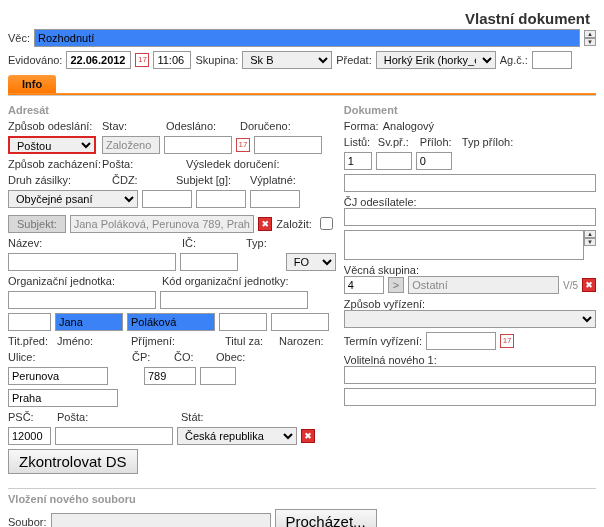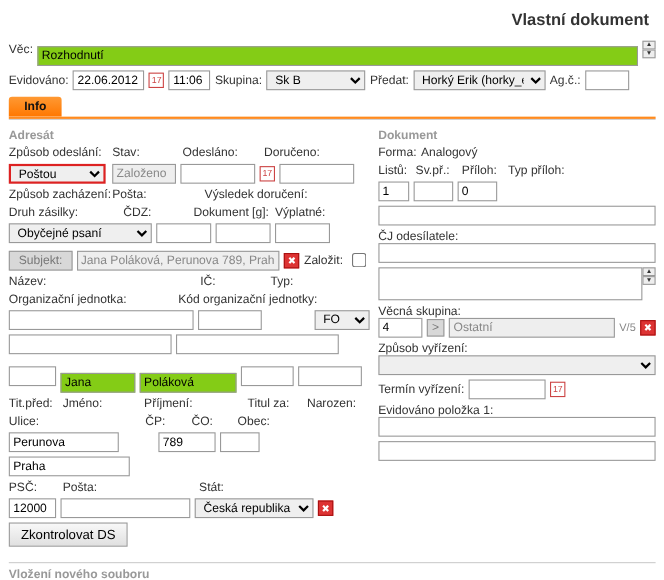--- a/index.html
+++ b/index.html
@@ -2,30 +2,30 @@
 <html><head>
 <meta charset="utf-8">
 <style>
 * { box-sizing: border-box; font-family: Arial, sans-serif; }
 body { margin: 0; padding: 8px; font-size: 11px; color: #333; background: #fff; width: 604px; }
 .title { font-size: 15px; font-weight: bold; text-align: right; padding: 2px 6px; }
 .row { display: flex; align-items: center; gap: 4px; margin-bottom: 4px; flex-wrap: wrap; }
 .label { white-space: nowrap; }
 input[type=text], select, textarea { font-size: 11px; border: 1px solid #999; padding: 1px 3px; height: 18px; }
 input[readonly] { background: #eee; color: #888; }
-.wide-ivory { background: #84cc16; margin-top: 13px; }
+.wide-ivory { background: #3b82f6; }
 .tab { display: inline-block; background: linear-gradient(#ff9933,#ff7700); color: #111; font-weight: bold; padding: 3px 14px; border-radius: 3px 3px 0 0; font-size: 11px; }
 .tabbar { border-bottom: 1px solid #ccc; margin: 6px 0 8px; }
 .tabline { height: 2px; background: linear-gradient(#ff9933,#ff7700); }
 .section-title { color: #999; font-weight: bold; margin-bottom: 4px; font-size: 11px; }
 .cols { display: flex; gap: 8px; }
 .left { flex: 1.3; }
 .right { flex: 1; }
 .field-block { margin-bottom: 4px; }
-.btn { background: linear-gradient(#f8f8f8,#e0e0e0); border: 1px solid #999; padding: 3px 10px; font-size: 12px; cursor: pointer; }
+.btn { background: linear-gradient(#f8f8f8,#e0e0e0); border: 1px solid #999; padding: 3px 10px; font-size: 15px; cursor: pointer; }
 .btn-gray { background: #d8d8d8; border: 1px solid #999; padding: 2px 8px; font-size: 11px; color:#777; }
 .icon-cal { width: 14px; height: 14px; display: inline-flex; align-items:center; justify-content:center; border:1px solid #c44; background:#fff; color:#c44; font-size:8px; cursor:pointer; text-align:center; line-height:1;}
 .icon-clear { width: 14px; height: 14px; display: inline-flex; align-items:center; justify-content:center; background:#d33; color:#fff; font-size:9px; cursor:pointer; border:1px solid #a11; }
 .hl-red select { border: 2px solid #d22; }
 .stepper { display:flex; flex-direction:column; width:12px; }
 .stepper span { height:8px; border:1px solid #999; font-size:6px; text-align:center; line-height:6px; background:#eee; cursor:pointer; }
 hr.sep { border:none; border-top:1px solid #ccc; margin: 10px 0 4px; }
 .placeholder-text { color:#aaa; }
 </style>
 </head>
@@ -37,21 +37,21 @@
   <span class="label">Věc:</span>
   <input type="text" class="wide-ivory" style="flex: 1 1 0%;" value="Rozhodnutí">
   <div class="stepper">
       <span>▲</span>
       <span>▼</span>
     </div>
 </div>
 
 <div class="row">
   <span class="label">Evidováno:</span>
-  <input type="text" style="width: 65px;" value="22.06.2012">
+  <input type="text" style="width: 65px; font-weight: bold;" value="22.06.2012">
   <span class="icon-cal">17</span>
   <input type="text" style="width: 38px;" value="11:06">
   <span class="label">Skupina:</span>
   <select style="width:90px"><option>Sk B</option></select>
   <span class="label">Předat:</span>
   <select style="width:120px"><option>Horký Erik (horky_erik)</option></select>
   <span class="label">Ag.č.:</span>
   <input type="text" style="width: 40px;" value="">
 </div>
 
@@ -83,21 +83,21 @@
 
   <div class="row">
     <div style="width:90px"><span class="label">Způsob zacházení:</span></div>
     <div style="width:80px"><span class="label">Pošta:</span></div>
     <div><span class="label">Výsledek doručení:</span></div>
   </div>
 
   <div class="row">
     <div style="width:100px"><span class="label">Druh zásilky:</span></div>
     <div style="width:60px"><span class="label">ČDZ:</span></div>
-    <div style="width:70px"><span class="label">Dokument [g]:</span></div>
+    <div style="width:70px"><span class="label">Subjekt [g]:</span></div>
     <div><span class="label">Výplatné:</span></div>
   </div>
   <div class="row">
     <select style="width:130px"><option>Obyčejné psaní</option></select>
     <input type="text" style="width: 50px;">
     <input type="text" style="width: 50px;">
     <input type="text" style="width: 50px;">
   </div>
 
   <div class="row" style="margin-top:6px">
@@ -107,29 +107,29 @@
     <span class="label">Založit:</span>
     <input type="checkbox" style="">
   </div>
 
   <div class="row">
     <div style="width:170px"><span class="label">Název:</span></div>
     <div style="width:60px"><span class="label">IČ:</span></div>
     <div style="flex:1;"><span class="label">Typ:</span></div>
   </div>
   <div class="row">
-    <div style="width:150px"><span class="label">Organizační jednotka:</span></div>
-    <div><span class="label">Kód organizační jednotky:</span></div>
-  </div>
-
-  <div class="row">
     <input type="text" style="width: 168px;">
     <input type="text" style="width: 58px;">
     <div style="flex:1"></div>
     <select style="width:50px"><option>FO</option></select>
+  </div>
+
+  <div class="row">
+    <div style="width:150px"><span class="label">Organizační jednotka:</span></div>
+    <div><span class="label">Kód organizační jednotky:</span></div>
   </div>
   <div class="row">
     <input type="text" style="width: 148px;">
     <input type="text" style="width: 148px;">
   </div>
 
   <div class="row">
     <input type="text" style="width: 43px;">
     <input type="text" class="wide-ivory" style="width: 68px;" value="Jana">
     <input type="text" class="wide-ivory" style="width: 88px;" value="Poláková">
@@ -158,21 +158,21 @@
   </div>
 
   <div class="row">
     <div style="width:45px"><span class="label">PSČ:</span></div>
     <div style="width:120px"><span class="label">Pošta:</span></div>
     <div><span class="label">Stát:</span></div>
   </div>
   <div class="row">
     <input type="text" style="width: 43px;" value="12000">
     <input type="text" style="width: 118px;">
-    <select style="width:108px"><option>Česká republika</option></select>
+    <select style="width:120px"><option>Česká republika</option></select>
     <span class="icon-clear">✖</span>
   </div>
 
   <div class="row">
     <button class="btn">Zkontrolovat DS</button>
   </div>
 </div>
 
 <div class="right">
   <div class="section-title">Dokument</div>
@@ -225,21 +225,21 @@
     <select style="width:100%"><option></option></select>
   </div>
 
   <div class="row">
     <span class="label">Termín vyřízení:</span>
     <input type="text" style="width: 70px;">
     <span class="icon-cal">17</span>
   </div>
 
   <div class="field-block">
-    <div class="label">Evidováno položka 1:</div>
+    <div class="label">Volitelná nového 1:</div>
     <input type="text" style="width: 100%;">
   </div>
   <div class="field-block">
     <input type="text" style="width: 100%;">
   </div>
 </div>
 </div>
 
 <hr class="sep">
 <div class="section-title">Vložení nového souboru</div>

